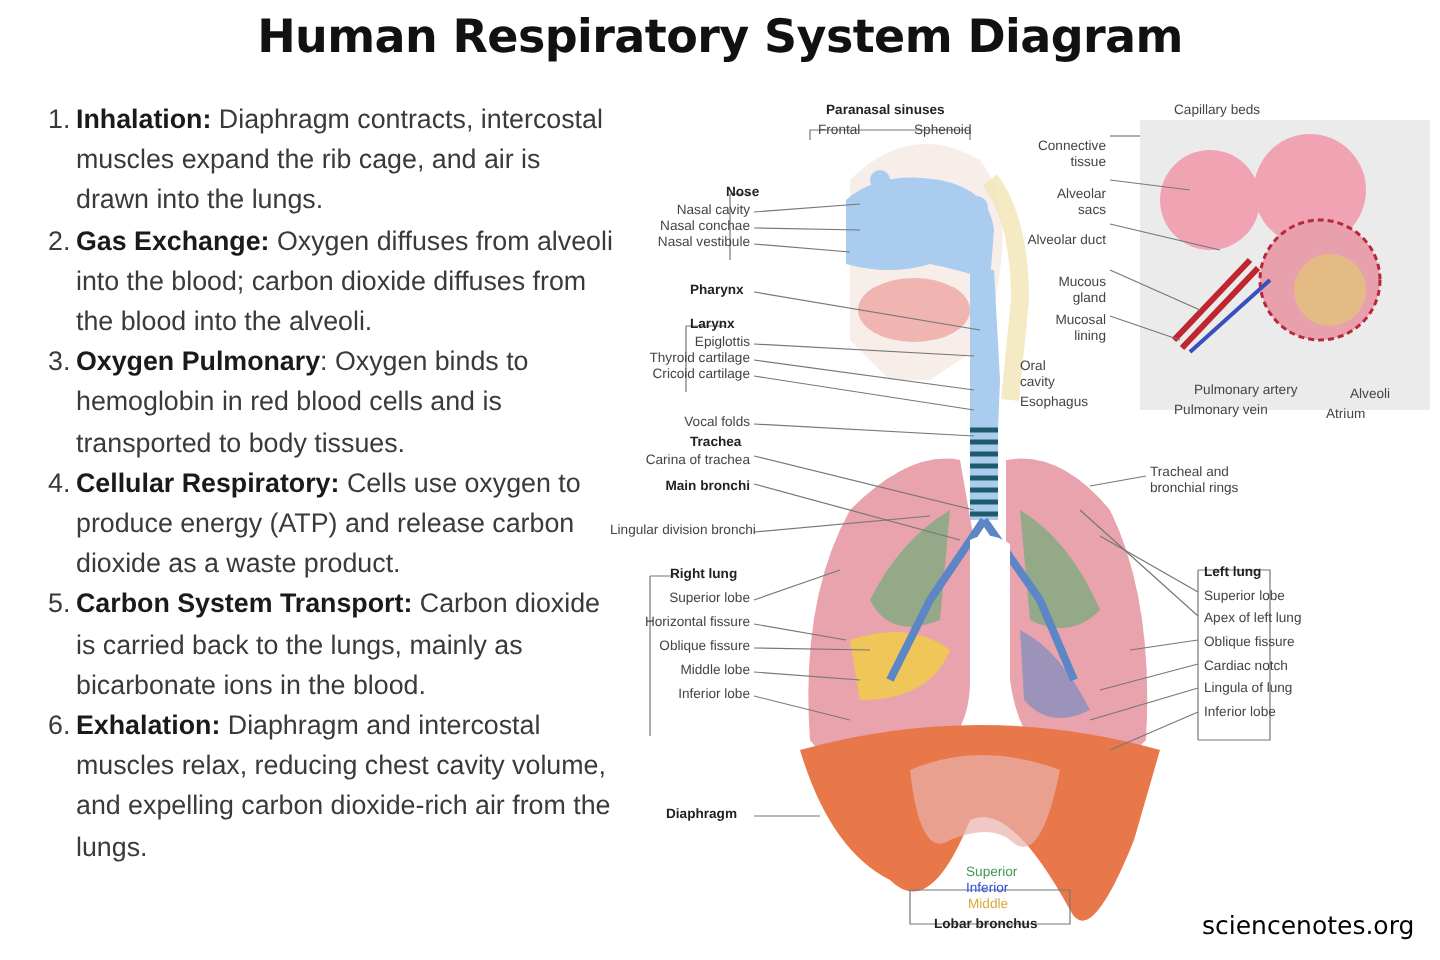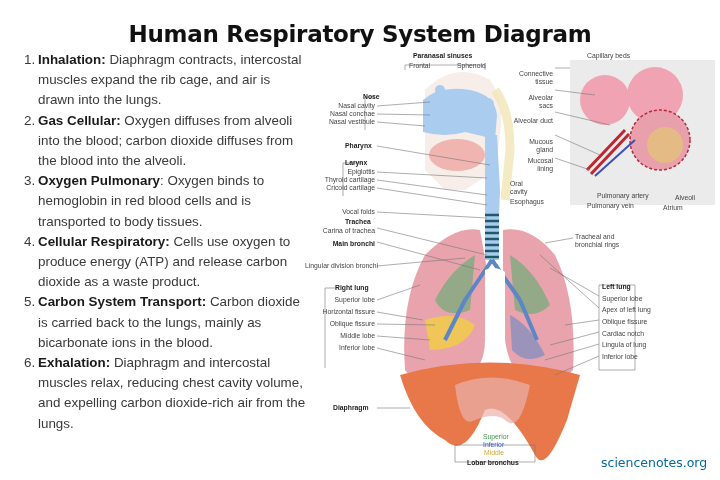--- a/index.html
+++ b/index.html
@@ -1,35 +1,35 @@
 <!DOCTYPE html>
 <html><head>
 <meta charset="utf-8">
 <style>
   html, body { margin: 0; padding: 0; background: #ffffff; }
   body { width: 720px; height: 480px; overflow: hidden; position: relative; font-family: "Liberation Sans", sans-serif; color: #222; }
-  .title { position: absolute; left: 0; top: 6px; width: 720px; text-align: center; font-family: "DejaVu Sans", sans-serif; font-weight: bold; font-size: 23px; color: #111; letter-spacing: -0.3px; margin-top: 15px; }
+  .title { position: absolute; left: 0; top: 6px; width: 720px; text-align: center; font-family: "DejaVu Sans", sans-serif; font-weight: bold; font-size: 23px; color: #111; letter-spacing: -0.3px; }
   .steps { position: absolute; left: 24px; top: 50px; width: 285px; margin: 0; padding: 0; list-style: none; }
   .step { position: relative; padding-left: 14px; font-family: "Liberation Sans", sans-serif; font-size: 13.4px; line-height: 20.2px; color: #3a3a3a; margin-bottom: 0; }
   .step .num { position: absolute; left: 0; top: 0; color: #3a3a3a; }
   .step .term { font-weight: bold; color: #1a1a1a; }
   .diagram { position: absolute; left: 305px; top: 40px; width: 415px; height: 440px; }
   .lbl { position: absolute; font-family: "Liberation Sans", sans-serif; font-size: 6.8px; color: #444; white-space: nowrap; line-height: 8px; }
   .lbl.b { font-weight: bold; color: #222; }
   .lbl.r { text-align: right; }
-  .credit { position: absolute; left: 601px; top: 455px; font-family: "DejaVu Sans", sans-serif; font-size: 12.5px; color: #0369a1; }
+  .credit { position: absolute; left: 601px; top: 455px; font-family: "DejaVu Sans", sans-serif; font-size: 12.5px; color: #000000; }
 </style>
 </head>
 <body>
 
 <div class="title">Human Respiratory System Diagram</div>
 
 <ol class="steps">
   <li class="step"><span class="num">1.</span><span class="term">Inhalation:</span><span> Diaphragm contracts, intercostal muscles expand the rib cage, and air is drawn into the lungs.</span></li>
-  <li class="step"><span class="num">2.</span><span class="term">Gas Cellular:</span><span> Oxygen diffuses from alveoli into the blood; carbon dioxide diffuses from the blood into the alveoli.</span></li>
+  <li class="step"><span class="num">2.</span><span class="term">Gas Exchange:</span><span> Oxygen diffuses from alveoli into the blood; carbon dioxide diffuses from the blood into the alveoli.</span></li>
   <li class="step"><span class="num">3.</span><span class="term">Oxygen Pulmonary</span><span>: Oxygen binds to hemoglobin in red blood cells and is transported to body tissues.</span></li>
   <li class="step"><span class="num">4.</span><span class="term">Cellular Respiratory:</span><span> Cells use oxygen to produce energy (ATP) and release carbon dioxide as a waste product.</span></li>
   <li class="step"><span class="num">5.</span><span class="term">Carbon System Transport:</span><span> Carbon dioxide is carried back to the lungs, mainly as bicarbonate ions in the blood.</span></li>
   <li class="step"><span class="num">6.</span><span class="term">Exhalation:</span><span> Diaphragm and intercostal muscles relax, reducing chest cavity volume, and expelling carbon dioxide-rich air from the lungs.</span></li>
 </ol>
 
 <div class="diagram">
   <svg width="415" height="440" viewBox="0 0 415 440" style="position:absolute;left:0;top:0">
 
     <path d="M120 50 Q150 20 185 40 Q200 60 195 95 L190 130 L160 150 L140 150 L120 130 Z" fill="#f4e6e0" opacity="0.7"></path>

